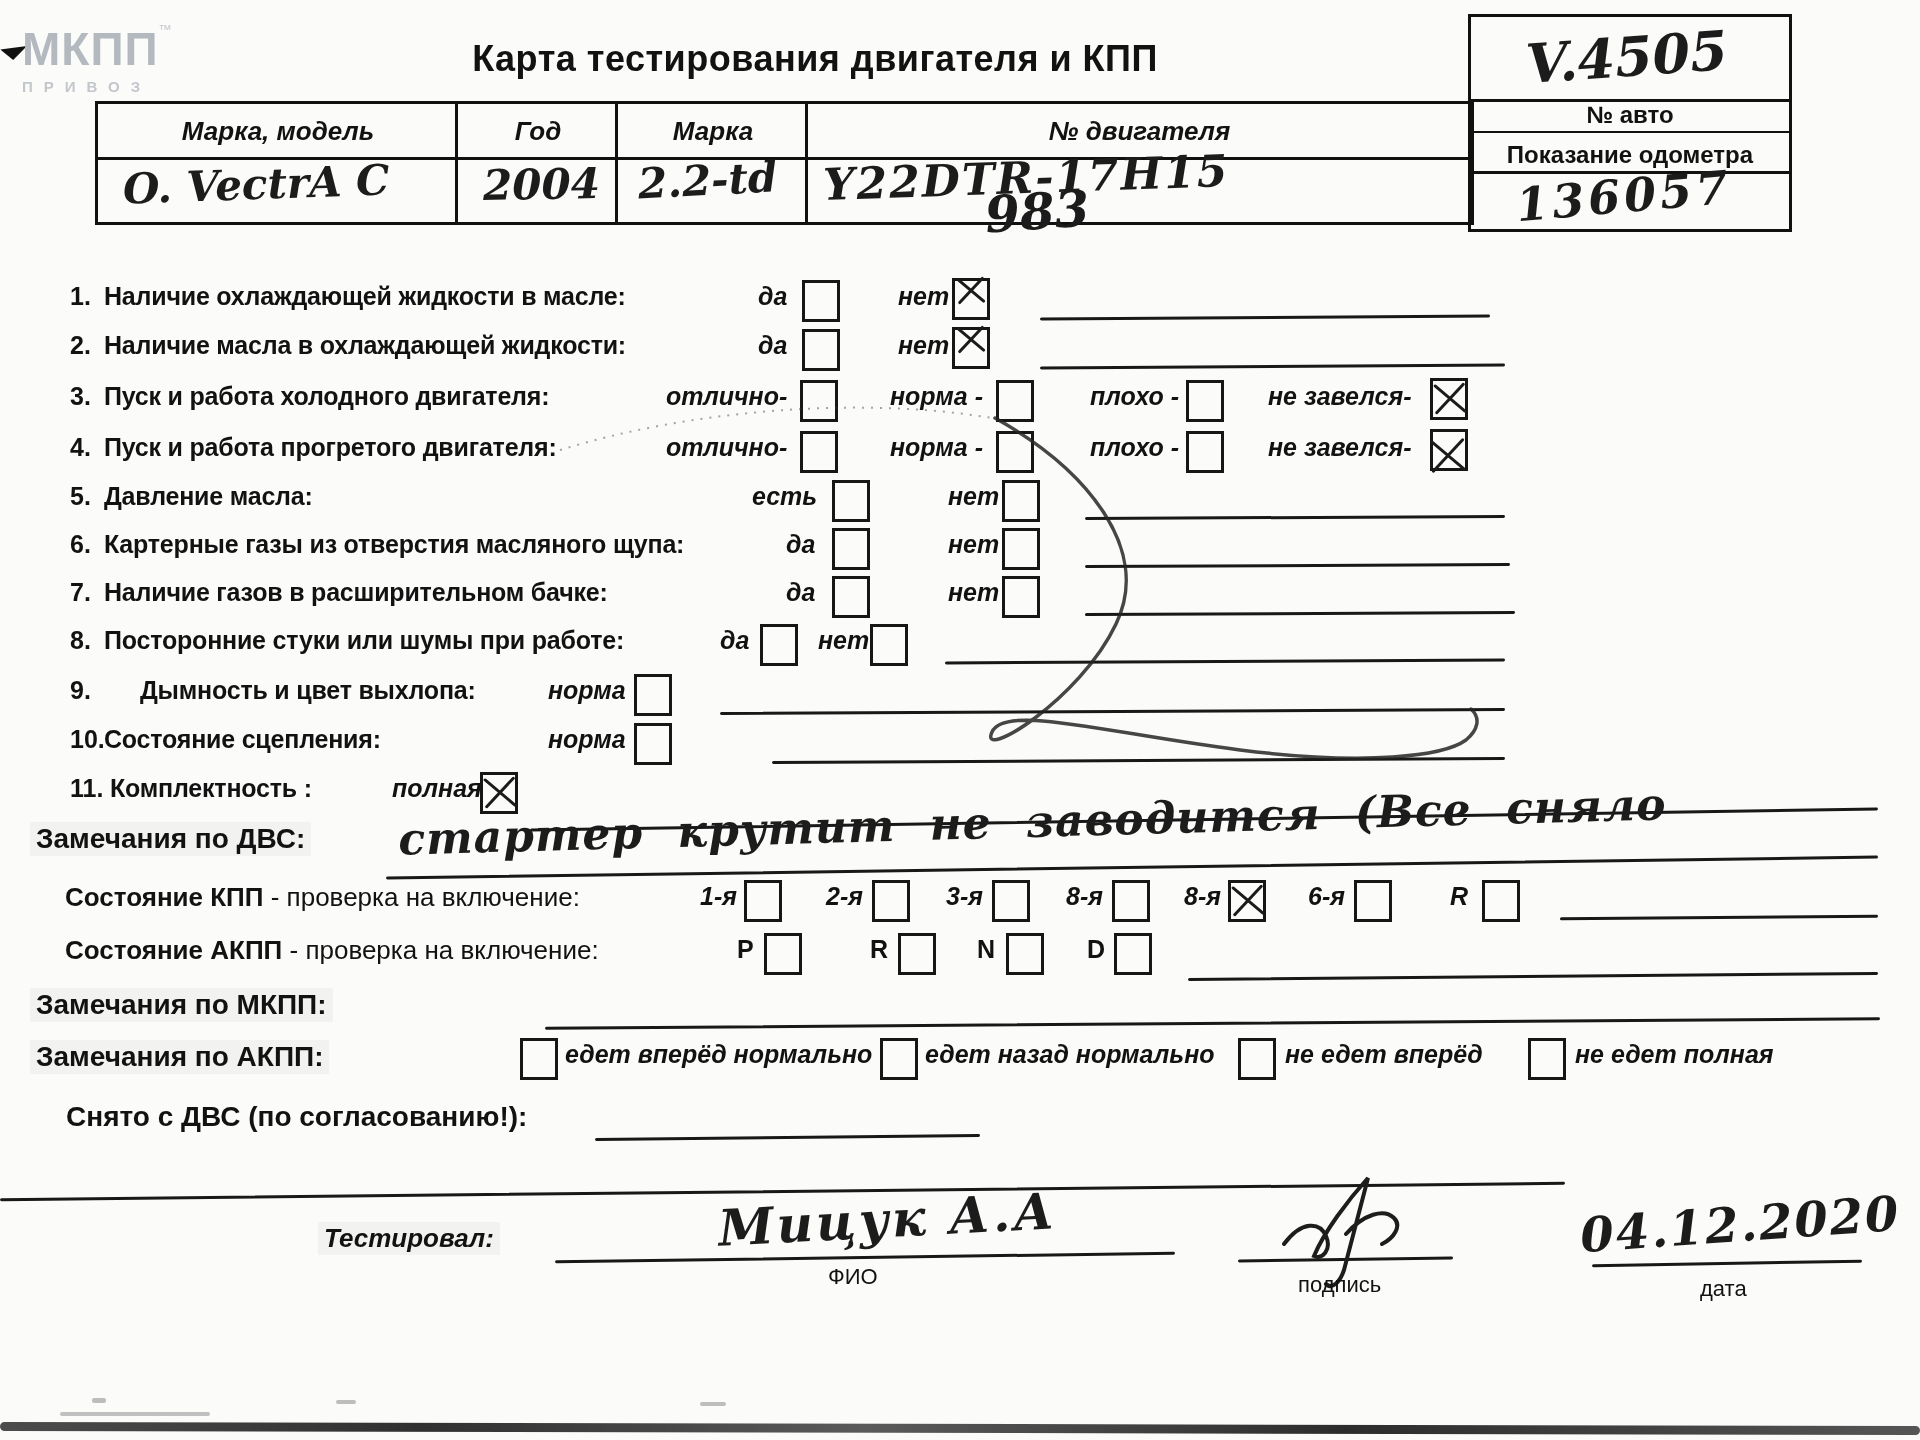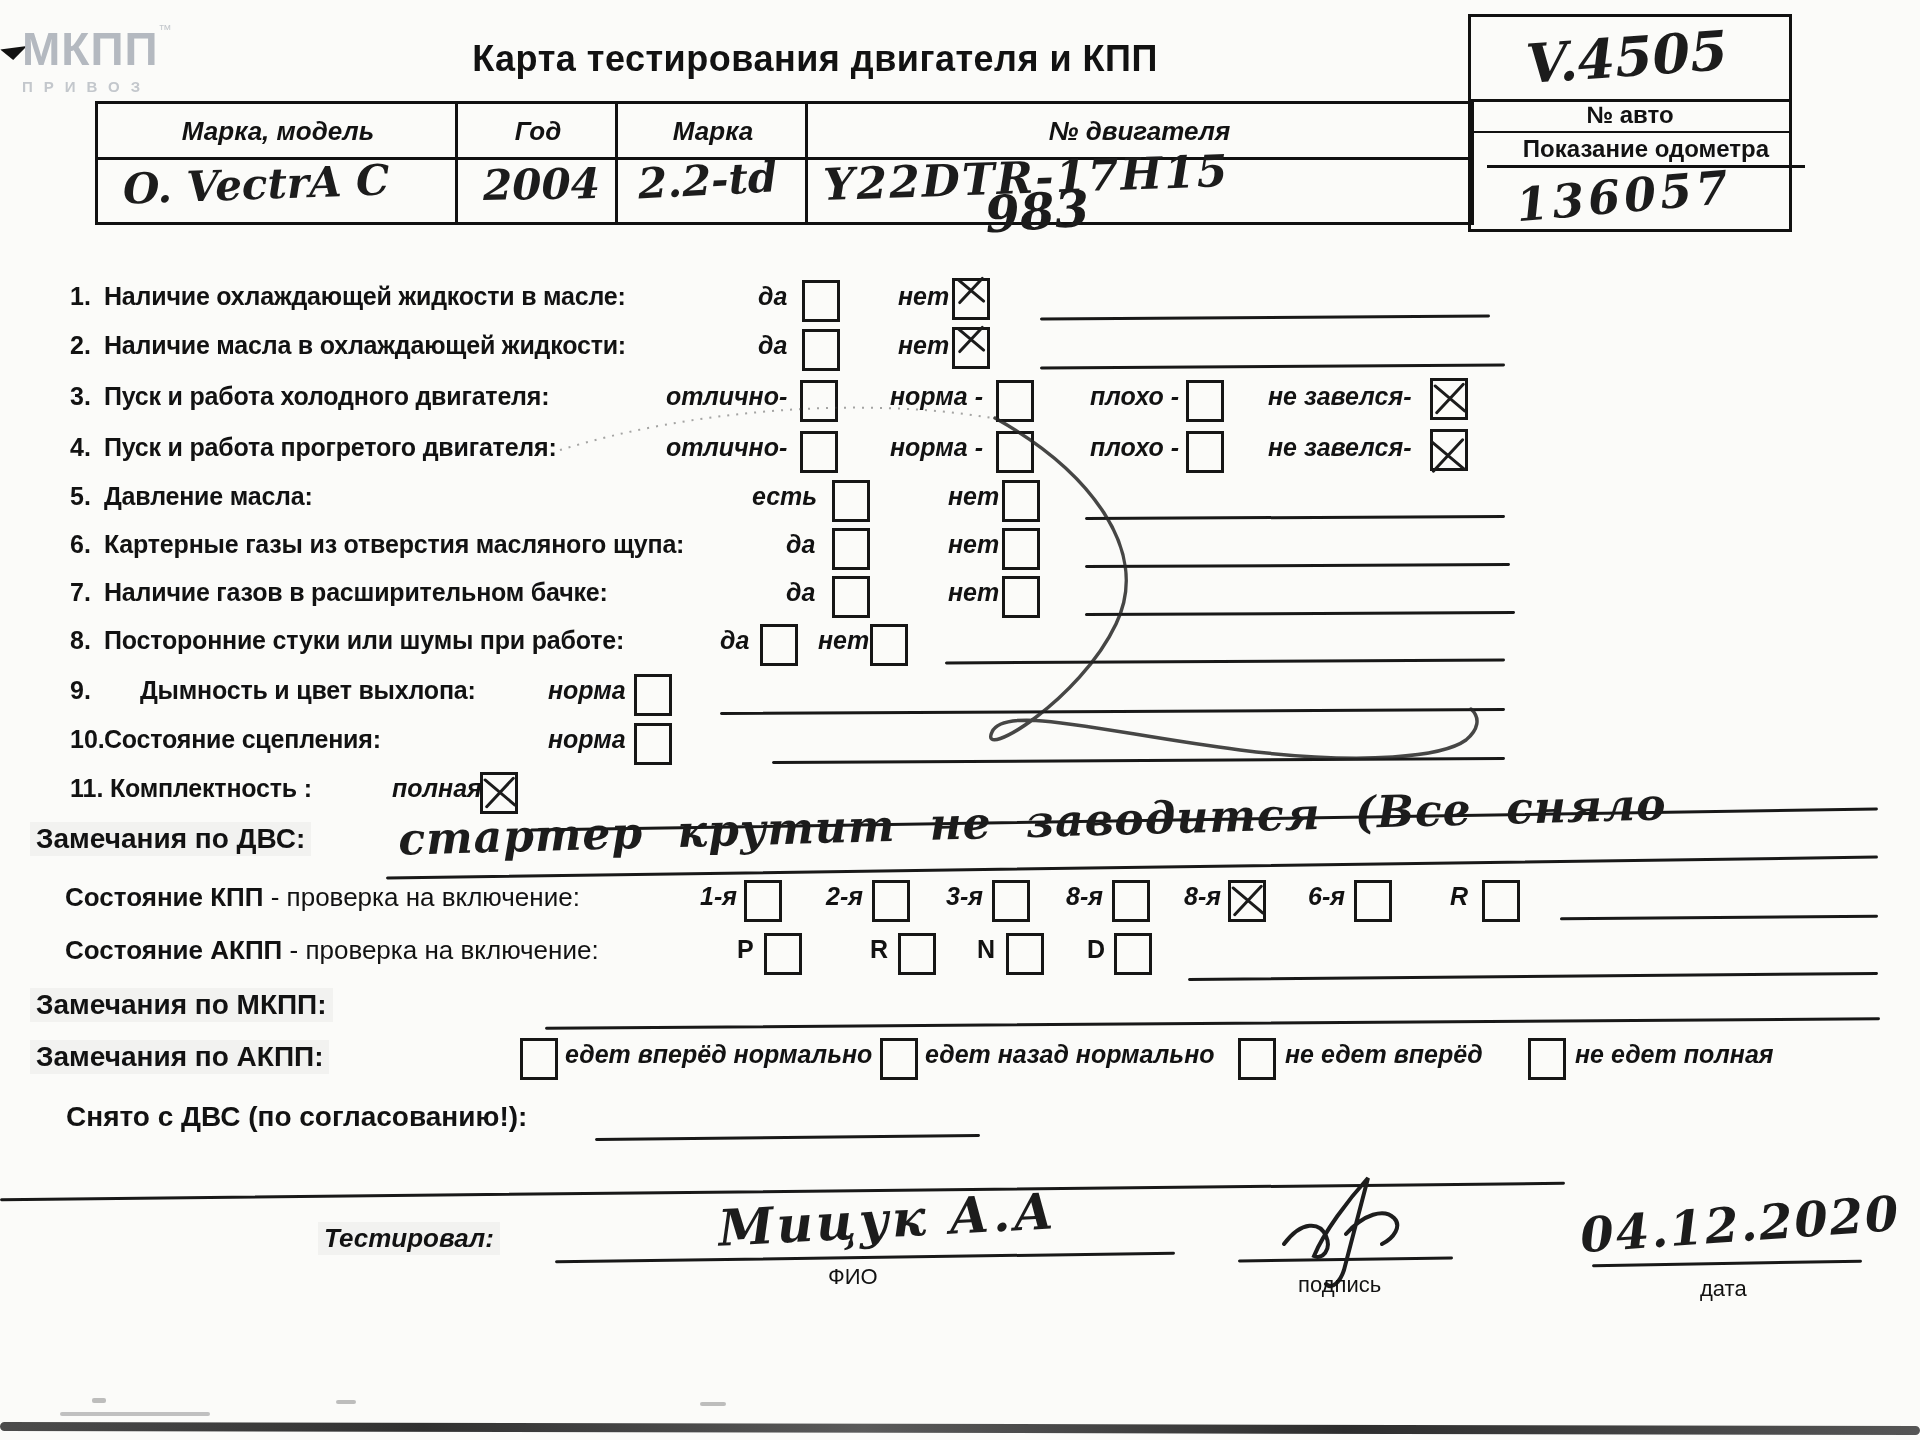--- a/index.html
+++ b/index.html
@@ -26,21 +26,21 @@
   .hw{position:absolute;font-family:"DejaVu Serif",serif;font-style:italic;color:#1c1c1c;white-space:nowrap;font-weight:bold;}
   
   #vtable{position:absolute;left:95px;top:101px;width:1373px;height:118px;border:3px solid #111;}
   #vtable .hrow{position:absolute;left:0;top:0;width:100%;height:53px;border-bottom:3px solid #111;}
   #vtable .col{position:absolute;top:0;height:118px;border-right:3px solid #111;}
   #vtable .hcell{position:absolute;top:12px;font-size:26px;font-weight:bold;text-align:center;font-style:italic;}
   
   #vbox{position:absolute;left:1468px;top:14px;width:318px;height:212px;border:3px solid #111;}
   #vbox .r1{position:absolute;left:0;top:0;width:100%;height:82px;border-bottom:3px solid #111;}
   #vbox .r2{position:absolute;left:0;top:82px;width:100%;height:30px;border-bottom:2px solid #111;text-align:center;font-size:24px;font-weight:bold;padding-top:2px;}
-  #vbox .r3{position:absolute;left:16px;top:114px;width:100%;height:30px;border-bottom:3px solid #111;text-align:center;font-size:24px;font-weight:bold;padding-top:4px;}
+  #vbox .r3{position:absolute;left:0;top:114px;width:100%;height:30px;border-bottom:3px solid #111;text-align:center;font-size:24px;font-weight:bold;padding-top:10px;}
   .row{position:absolute;left:0;width:1920px;height:46px;}
   
   #logo{position:absolute;left:22px;top:22px;color:#b4b9c0;}
   #logo .brand{font-size:46px;font-weight:bold;letter-spacing:1px;font-family:"Liberation Sans",sans-serif;}
   #logo .tm{font-size:13px;vertical-align:top;color:#c3c7cc;}
   #logo .sub{font-size:15px;letter-spacing:11px;color:#c3c7cc;margin-top:2px;font-weight:bold;}
   #corner-arrow{position:absolute;left:0px;top:44px;width:26px;height:16px;background:#111;
         clip-path:polygon(0 45%,100% 0,55% 100%);transform:rotate(8deg);}
   #title{position:absolute;left:420px;top:38px;width:790px;text-align:center;font-size:36px;font-weight:bold;letter-spacing:0.5px;}
   

